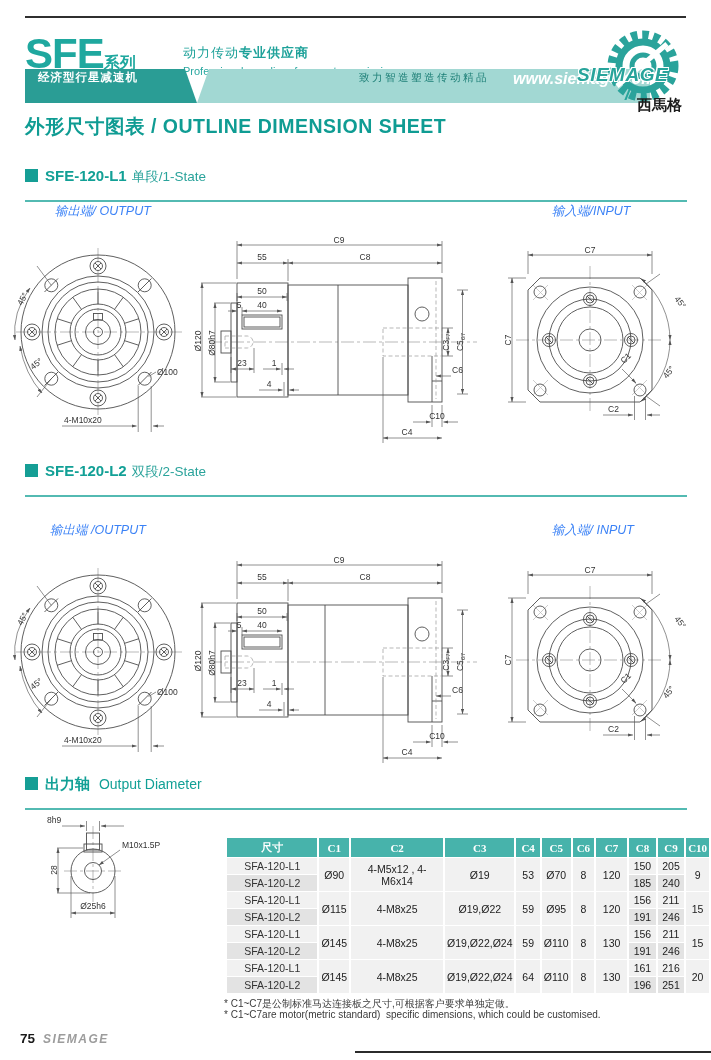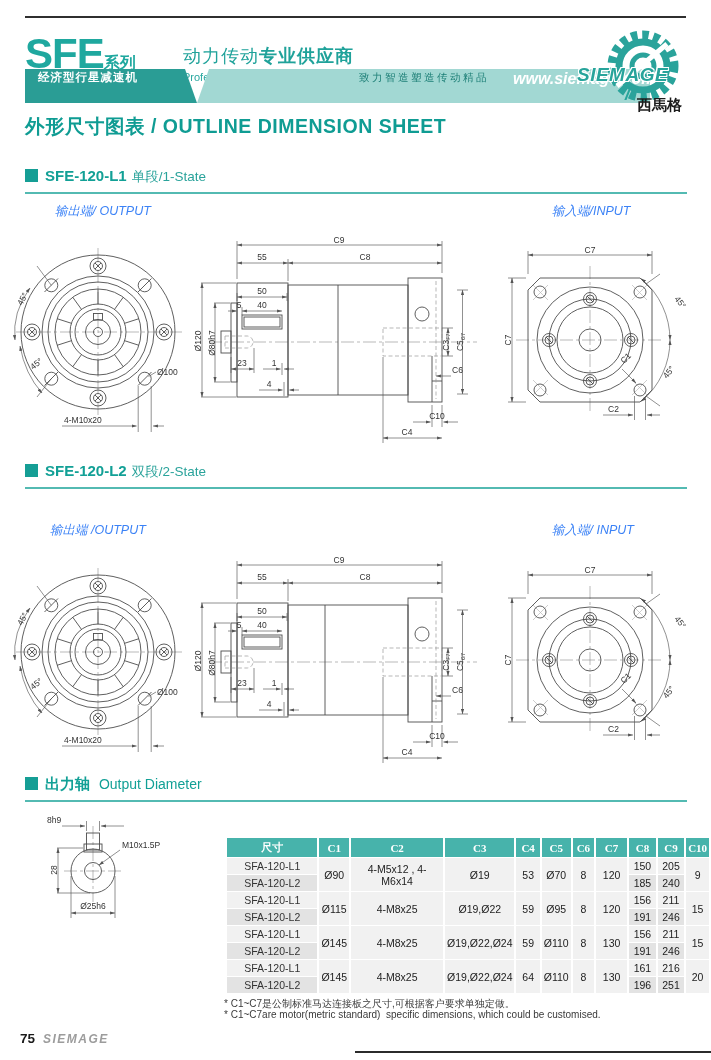--- a/index.html
+++ b/index.html
@@ -4,42 +4,42 @@
 <style>
   html,body{margin:0;padding:0;background:#fff;}
   .page{position:relative;width:711px;height:1060px;background:#fff;overflow:hidden;
         font-family:"Liberation Sans","DejaVu Sans",sans-serif;color:#222;}
   
   .top-rule{position:absolute;left:25px;right:25px;top:16px;height:2px;background:#2f2f2f;}
   .sfe-logo{position:absolute;left:25px;top:30px;color:#1fa89f;white-space:nowrap;}
   .sfe-logo .big{font-size:42px;font-weight:800;letter-spacing:-1px;}
   .sfe-logo .small{font-size:16px;font-weight:700;}
   .slogan{position:absolute;left:183px;top:44px;color:#1fa29a;}
-  .slogan .cn{font-size:18px;letter-spacing:1px;}
+  .slogan .cn{font-size:13px;letter-spacing:1px;}
   .slogan .cn b{font-weight:800;}
   .slogan .en{font-size:11px;margin-top:3px;color:#2aa8a0;}
   .band{position:absolute;left:25px;top:69px;width:625px;height:34px;}
   .band-dark{position:absolute;left:0;top:0;bottom:0;width:172px;background:#2a9d95;
              clip-path:polygon(0 0,160px 0,172px 100%,0 100%);}
   .band-dark span{position:absolute;left:13px;top:1px;color:#fff;font-weight:700;font-size:11.5px;letter-spacing:1px;}
   .band-light{position:absolute;left:172px;right:0;top:0;bottom:0;background:#a2d8d3;
               clip-path:polygon(12px 0,100% 0,100% 100%,0 100%);}
   .band-light .cn{position:absolute;left:162px;top:2px;color:#1f8078;font-size:10.5px;letter-spacing:2.5px;}
   .band-light .web{position:absolute;left:316px;top:1px;color:#fff;font-size:16px;font-weight:700;font-style:italic;}
   .brand{position:absolute;left:575px;top:28px;width:132px;height:84px;}
   .brand .gear{position:absolute;left:30px;top:0;}
   .brand .name{position:absolute;left:2px;top:36px;font-size:19px;font-weight:800;font-style:italic;
                letter-spacing:.5px;color:#27a49b;
                text-shadow:-1px -1px 0 #fff,1px -1px 0 #fff,-1px 1px 0 #fff,1px 1px 0 #fff;}
   .brand .cnm{position:absolute;left:62px;top:68px;font-size:15px;font-weight:700;color:#1c1c1c;}
   .brand .swoosh{position:absolute;left:50px;top:56px;font-size:18px;font-weight:800;font-style:italic;color:#27a49b;}
   
   .page-title{position:absolute;left:25px;top:113px;font-size:19.5px;font-weight:800;
               color:#0f9c93;letter-spacing:.5px;}
-  .sec{position:absolute;left:25px;right:24px;border-bottom:2px solid #53bab2;padding-bottom:8px;height:17px;}
+  .sec{position:absolute;left:25px;right:24px;border-bottom:2px solid #53bab2;padding-bottom:16px;height:17px;}
   .sec .sq{display:inline-block;width:13px;height:13px;background:#159e95;vertical-align:-1px;margin-right:7px;}
   .sec b{font-size:15px;font-weight:800;color:#12a096;}
   .sec span.rest{font-size:13.5px;color:#2aa39b;margin-left:5px;}
   .iolabel{position:absolute;font-size:12.5px;color:#3b82f6;font-style:italic;}
   
   svg.d{position:absolute;overflow:visible;}
   .ln{stroke:#4d4d4d;stroke-width:.9;fill:none;}
   .lt{stroke:#b9b9b9;stroke-width:.7;fill:none;}
   .cl{stroke:#8b8b8b;stroke-width:.6;fill:none;stroke-dasharray:13 3 3 3;}
   .dsh{stroke:#9a9a9a;stroke-width:.7;fill:none;stroke-dasharray:4 2.5;}

